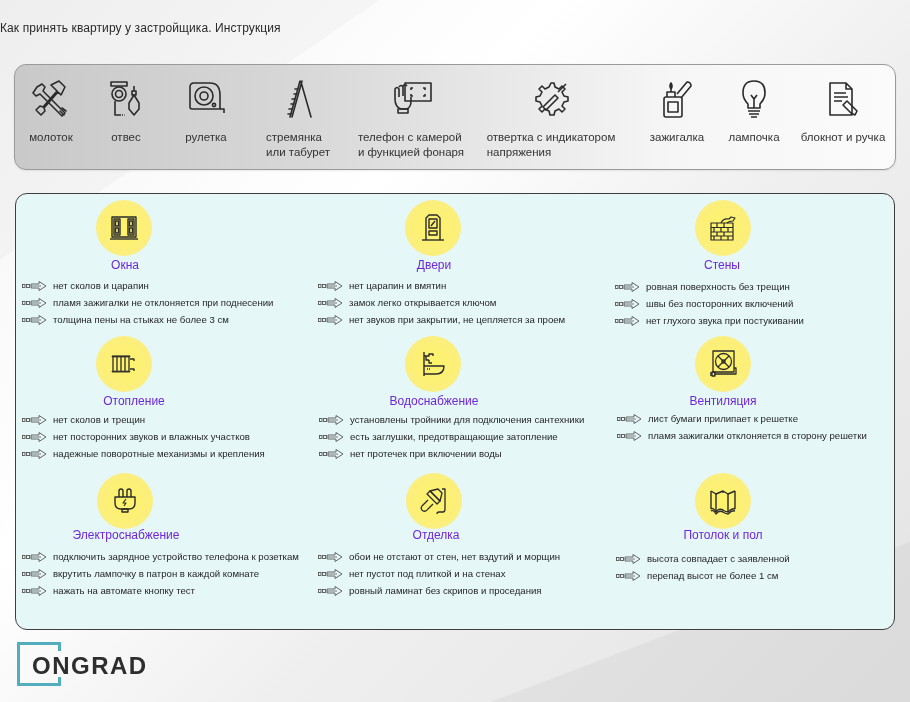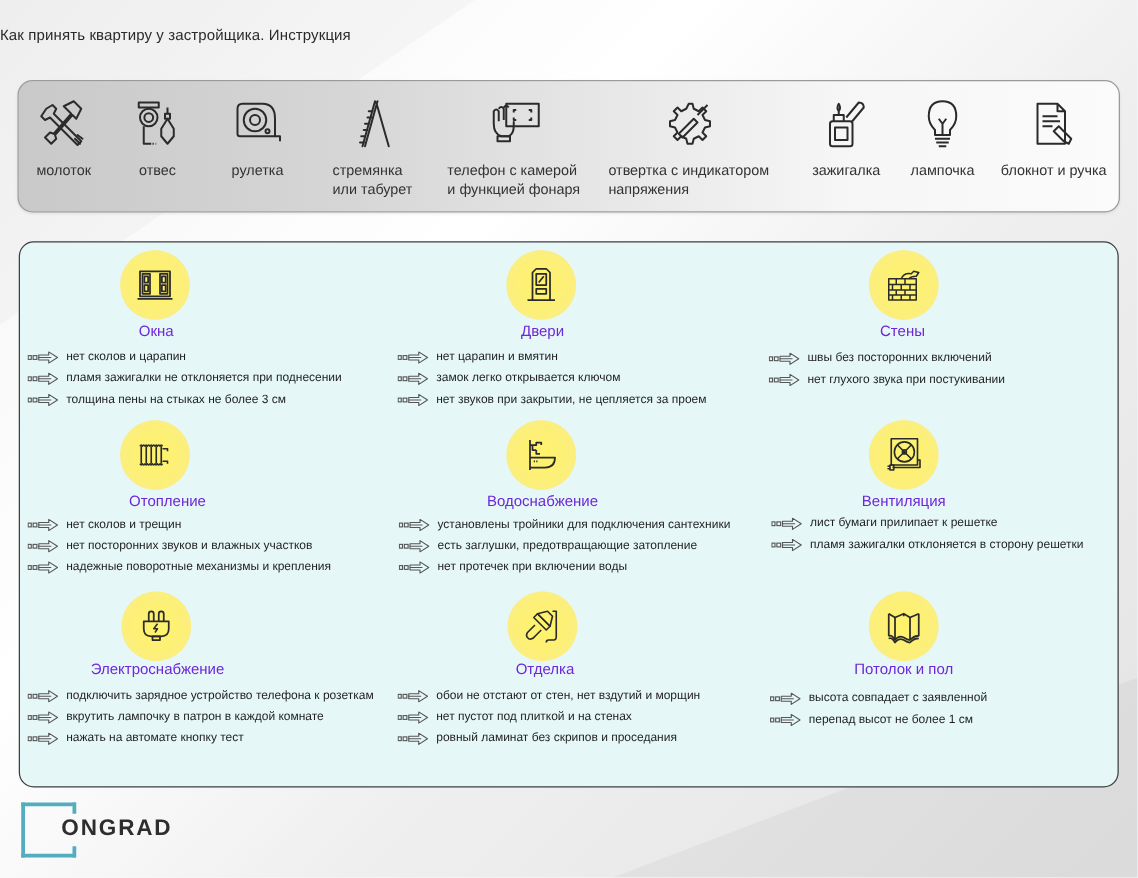--- a/index.html
+++ b/index.html
@@ -66,21 +66,21 @@
     position: absolute; left: 0; top: 0; width: 44px; height: 44px;
     border: 3px solid #52aebe; border-right-color: transparent;
   }
   .logo .frame::after {
     content: ""; position: absolute; right: -3px; top: -3px; width: 3px; height: 9px; background: #52aebe;
   }
   .logo .frame::before {
     content: ""; position: absolute; right: -3px; bottom: -3px; width: 3px; height: 9px; background: #52aebe;
   }
   .logo .ltext {
-    position: absolute; left: 32px; top: 10px; font-size: 18px; font-weight: bold;
+    position: absolute; left: 15px; top: 10px; font-size: 24px; font-weight: bold;
     letter-spacing: 1.5px; color: #2e2e2e;
   }
 </style>
 </head>
 <body>
 
 <div class="bg-shape bg-a"></div>
 <div class="bg-shape bg-b"></div>
 
 <h1 class="title">Как принять квартиру у застройщика. Инструкция</h1>
@@ -260,20 +260,26 @@
         <path d="M10 11 v4.5 M17 11 v4.5 M7 15.5 v4.5 M14 15.5 v4.5 M21 15.5 v4.5 M10 20 v4 M17 20 v4 M7 24 v4 M14 24 v4 M21 24 v4"></path>
         <path d="M14 11 q2-5 8-4 l2-2 l4 1 l-2 3 q-4 0-6 2"></path>
       </svg>
     </div>
     <span class="cname" style="left:706px;top:64px">Стены</span>
     <ul style="left:599px;top:84px">
       <li>
           <svg class="arrow" viewBox="0 0 26 10">
             <use href="#arr"></use>
           </svg>
+          <span>ровная поверхность без трещин</span>
+        </li>
+      <li>
+          <svg class="arrow" viewBox="0 0 26 10">
+            <use href="#arr"></use>
+          </svg>
           <span>швы без посторонних включений</span>
         </li>
       <li>
           <svg class="arrow" viewBox="0 0 26 10">
             <use href="#arr"></use>
           </svg>
           <span>нет глухого звука при постукивании</span>
         </li>
     </ul>
   </div>

